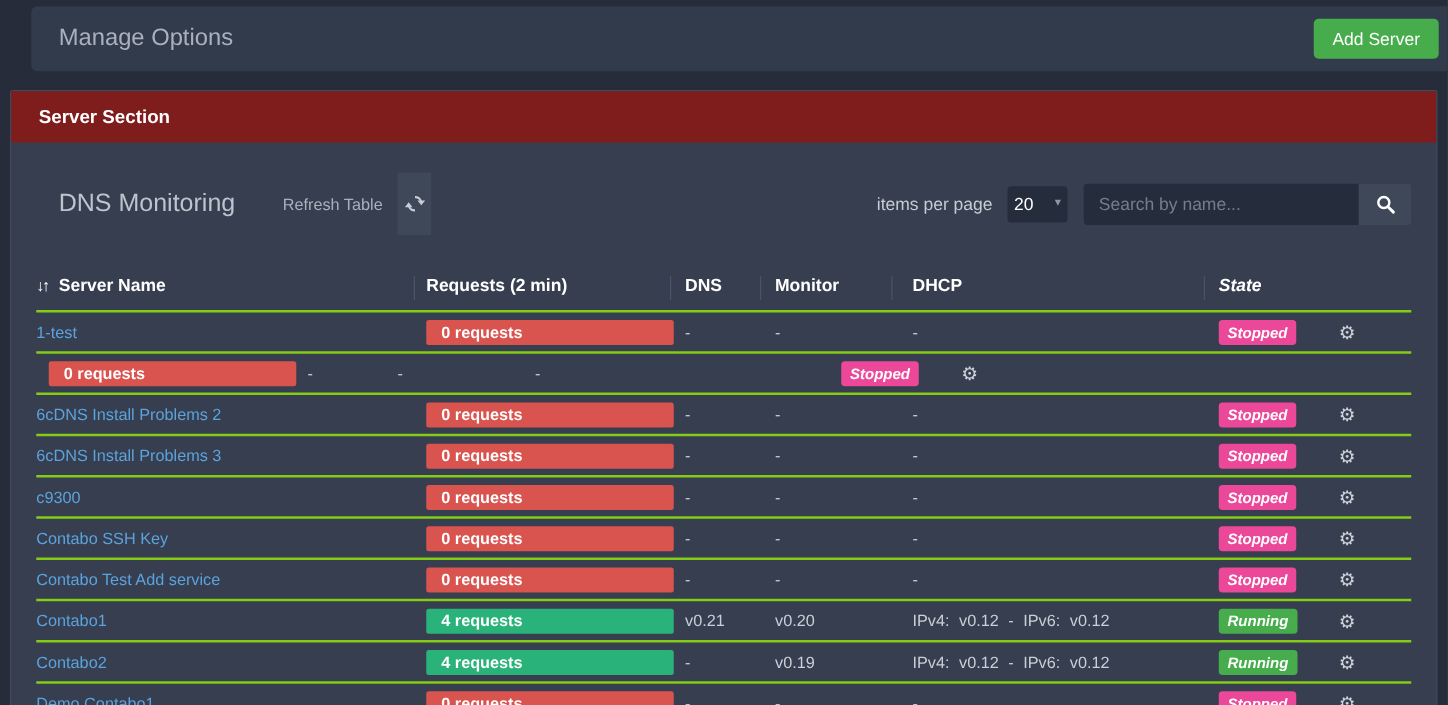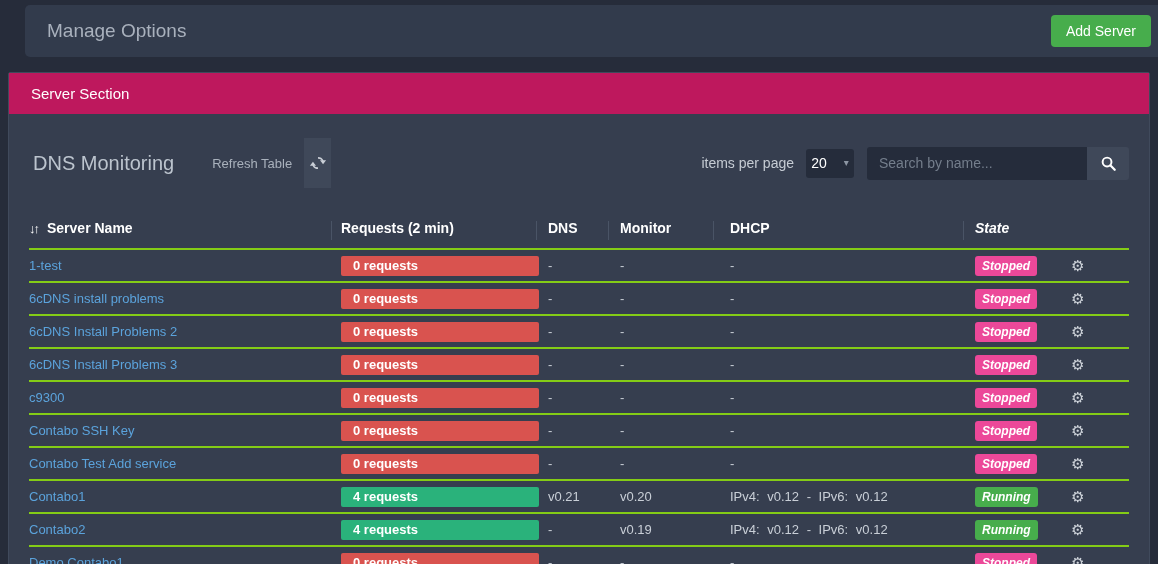--- a/index.html
+++ b/index.html
@@ -22,30 +22,30 @@
     font-size:14px; padding:0 15px; height:32px; border-radius:4px;
     font-family:inherit; cursor:pointer;
   }
 
   
   .main-card {
     position:absolute; left:8px; top:72px; width:1142px; height:620px;
     background:#363e4f; border:1px solid #404a5c; border-radius:2px;
   }
   .section-header {
-    height:41px; background:#be185d; color:#fff; font-size:15px;
-    display:flex; align-items:center; padding-left:22px;
+    height:41px; background:#7f1d1d; color:#fff; font-size:15px;
+    display:flex; align-items:center; padding-left:22px;font-weight:bold;
   }
 
   
   .toolbar {
     display:flex; align-items:center;
     margin:24px 20px 0 20px; height:50px;
   }
-  .panel-title { color:#bcc4ce; font-size:20px; margin-left:4px; }
+  .panel-title { color:#bcc4ce; font-size:20px; margin-left:18px; }
   .refresh-label { color:#a9b1bc; font-size:13px; margin-left:38px; }
   .refresh-btn {
     margin-left:12px; width:27px; height:50px; background:#3f4859;
     border:none; display:flex; align-items:center; justify-content:center;
     cursor:pointer;
   }
   .toolbar-right { margin-left:auto; display:flex; align-items:center; }
   .ipp-label { color:#c6ccd4; font-size:14px; margin-right:12px; }
   .ipp-select {
     width:48px; height:29px; background:#252c3b; border-radius:3px;
@@ -185,23 +185,20 @@
     <div class="cell c-dhcp">-</div>
     <div class="cell c-state">
       <span class="state-badge state-stopped">Stopped</span>
     </div>
     <div class="cell c-gear">
       <span class="gear">⚙</span>
     </div>
   </div>
 
   <div class="trow">
-    <div class="cell c-name">
-      <a class="server-link">6cDNS install problems</a>
-    </div>
     <div class="cell c-req">
       <span class="req-badge badge-danger">0 requests</span>
     </div>
     <div class="cell c-dns">-</div>
     <div class="cell c-mon">-</div>
     <div class="cell c-dhcp">-</div>
     <div class="cell c-state">
       <span class="state-badge state-stopped">Stopped</span>
     </div>
     <div class="cell c-gear">

